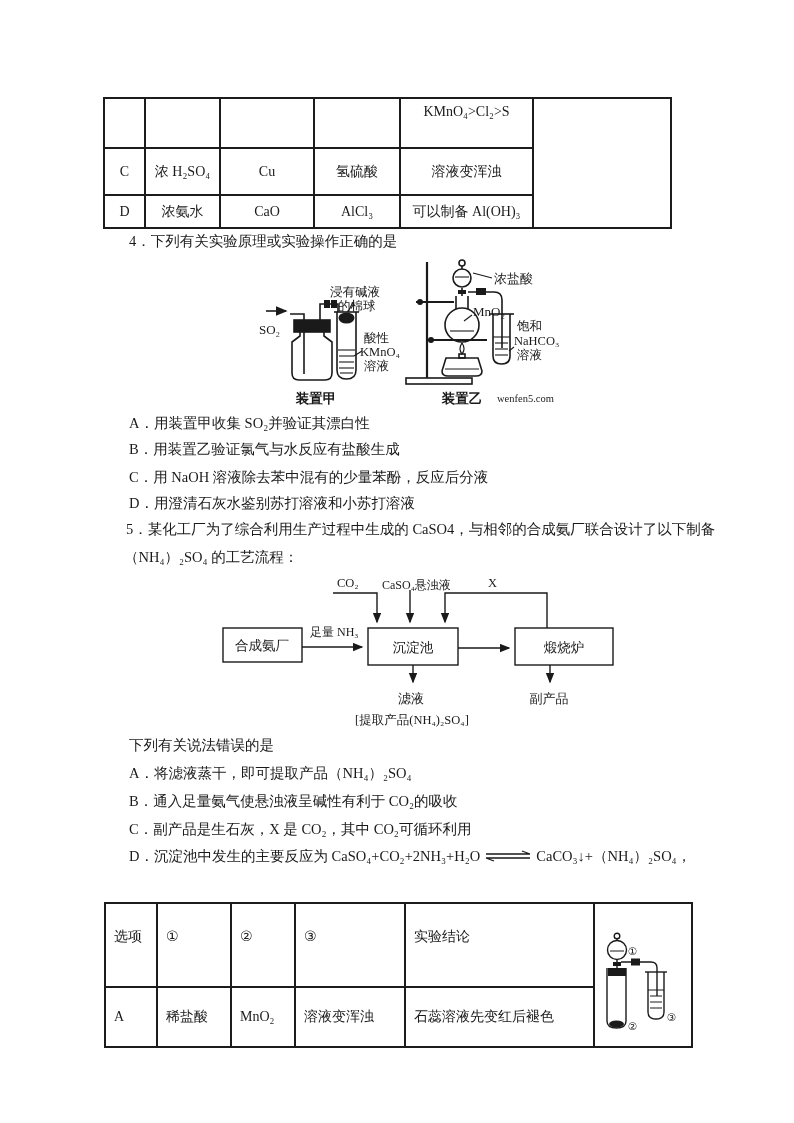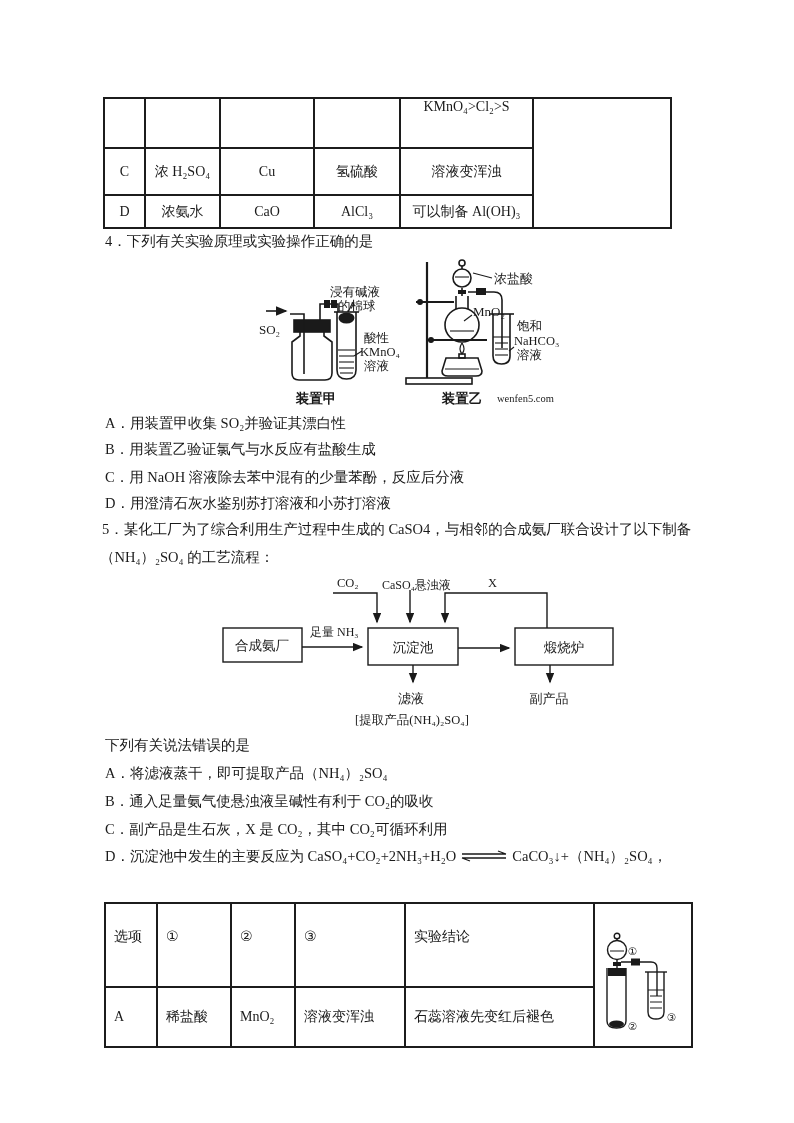--- a/index.html
+++ b/index.html
@@ -2,25 +2,25 @@
 <html><head>
 <meta charset="utf-8">
 <style>
   * { margin:0; padding:0; box-sizing:border-box; }
   html,body { background:#ffffff; }
   .page {
     position:relative; width:794px; height:1123px; background:#ffffff;
     font-family:"Liberation Serif","DejaVu Serif","DejaVu Sans",serif;
     color:#1a1a1a; overflow:hidden;
   }
-  .line { position:absolute; white-space:nowrap; font-size:14.5px; line-height:19px; }
+  .line { position:absolute; white-space:nowrap; font-size:14.5px; line-height:19px;margin-left:24px; }
   .doc-table { position:absolute; border-collapse:collapse; table-layout:fixed; color:#1a1a1a; }
   .doc-table td { border:2px solid #1c1c1c; font-size:14px; padding:0 4px; overflow:hidden; }
   .t1 td { text-align:center; vertical-align:middle; }
-  .t1 .va-top { vertical-align:top; }
+  .t1 .va-top { vertical-align:top; padding-top:5px; }
   .t2 td { text-align:left; padding:2px 8px; vertical-align:middle; }
   .t2 tr.hdr td { vertical-align:top; padding-top:24px; }
   .t2 td.diagram-cell { padding:2px; vertical-align:top; }
   svg text { font-family:"Liberation Serif","DejaVu Serif","DejaVu Sans",serif; fill:#1a1a1a; }
   svg .cap { font-weight:bold; }
   .eqarr { vertical-align:-1px; margin:0 3px; }
 </style>
 </head>
 <body>
 

